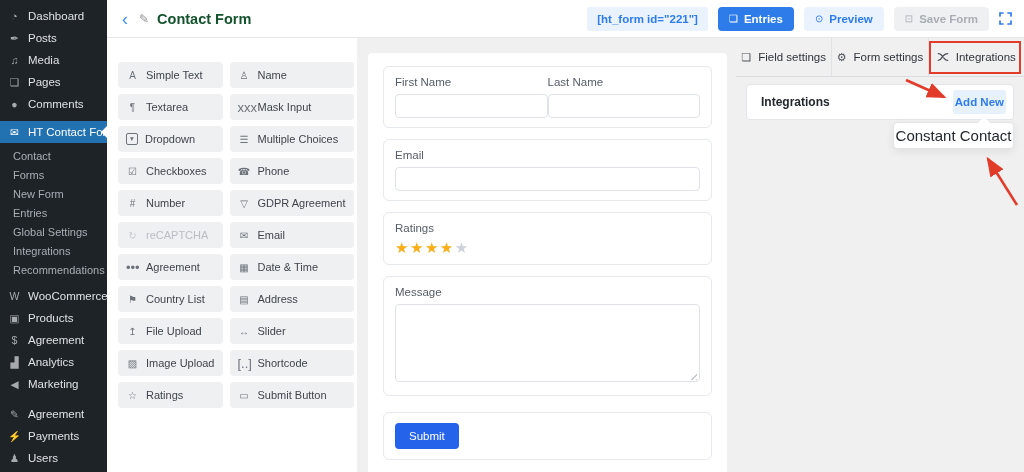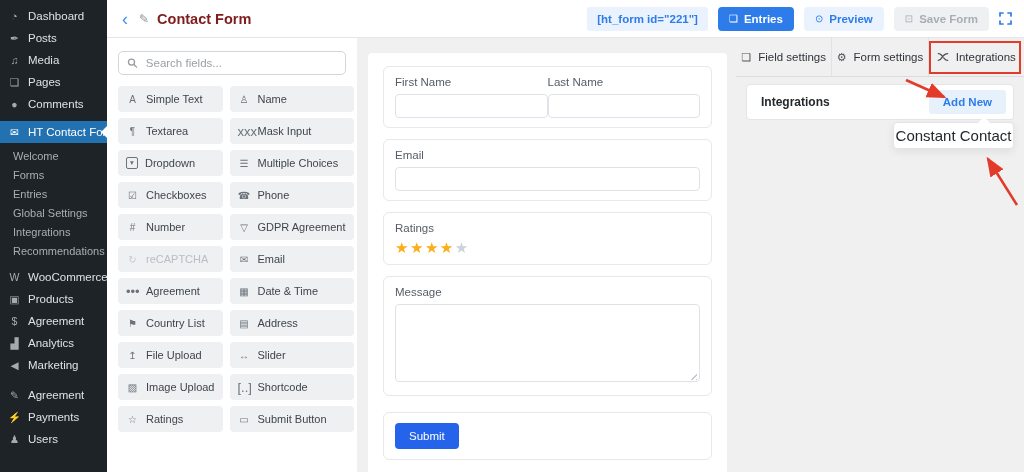--- a/index.html
+++ b/index.html
@@ -21,21 +21,21 @@
   .submenu{margin-top:3px}
   .submenu li{height:19px;padding-left:13px;font-size:11px;color:#a8aeb5}
   .grp2{margin-top:6px}
   .grp3{margin-top:8px}
 
   
   .topbar{position:absolute;left:107px;top:0;right:0;height:38px;background:#fff;
           border-bottom:1px solid #e4e6e9;display:flex;align-items:center;z-index:4;box-sizing:border-box}
   .back{color:#3e8ef7;font-size:18px;line-height:1;margin-left:15px;cursor:pointer}
   .edit-ic{color:#8c8f94;font-size:12px;margin-left:11px;cursor:pointer}
-  .title{font-size:14.5px;font-weight:bold;color:#7f1d1d;margin-left:8px}
+  .title{font-size:14.5px;font-weight:bold;color:#14532d;margin-left:8px}
   .tb-right{margin-left:auto;display:flex;align-items:center;gap:10px;margin-right:12px}
   .chip{background:#e9f2fd;color:#2e7cea;font-size:11.5px;font-weight:bold;
         padding:6px 10px;border-radius:3px;cursor:pointer}
   .btn{display:flex;align-items:center;gap:6px;font-size:11.5px;font-weight:bold;
        border-radius:4px;padding:6px 11px;cursor:pointer;border:none;font-family:inherit}
   .btn .bic{font-size:10px;font-weight:normal}
   .btn.primary{background:#2e7cea;color:#fff}
   .btn.soft{background:#e9f2fd;color:#2e7cea}
   .btn.disabled{background:#eef0f2;color:#a9aeb4;cursor:default}
   .fs-btn{display:flex;align-items:center;cursor:pointer}
@@ -87,21 +87,21 @@
   .tab{flex:1;display:flex;align-items:center;justify-content:center;gap:7px;font-size:11.5px;
        color:#2f343a;cursor:pointer;white-space:nowrap}
   .tab + .tab{border-left:1px solid #e0e2e5}
   .tab .tic{color:#50565c;font-size:11px;display:flex;align-items:center}
   .redbox{position:absolute;left:193px;top:3px;width:92px;height:33px;
           border:2px solid #e33b2a;box-sizing:border-box;pointer-events:none}
   .integration-card{position:absolute;left:10px;top:46px;width:268px;height:36px;background:#fff;
           border:1px solid #e3e5e8;border-radius:4px;display:flex;align-items:center;box-sizing:border-box}
   .ic-title{font-weight:bold;font-size:12px;color:#23282d;margin-left:14px}
   .addnew{margin-left:auto;margin-right:7px;background:#e7f1fc;color:#2e7cea;font-size:11.5px;
-          font-weight:bold;padding:6px 14px;border-radius:3px;cursor:pointer}
+          font-weight:bold;padding:6px 2px;border-radius:3px;cursor:pointer}
   .popover{position:absolute;left:157px;top:84px;width:121px;height:27px;background:#fff;
            border:1px solid #e2e4e7;border-radius:4px;box-shadow:0 3px 8px rgba(0,0,0,.07);
            box-sizing:border-box}
   .popover::before{content:"";position:absolute;top:-6px;left:84px;
                    border:6px solid transparent;border-top:none;border-bottom:6px solid #fff}
   .pop-item{height:100%;display:flex;align-items:center;justify-content:center;
             font-size:15px;color:#23282d;cursor:pointer}
 
   
   .annots{position:absolute;left:0;top:0;z-index:10;pointer-events:none}
@@ -130,22 +130,23 @@
     <li>
       <span class="icon">●</span>
       <span>Comments</span>
       </li>
     <li class="active">
       <span class="icon">✉</span>
       <span>HT Contact Form</span>
       </li>
   </ul>
   <ul class="menu submenu">
-    <li>Welcome</li>
+    <li>Contact</li>
     <li>Forms</li>
+    <li>New Form</li>
     <li>Entries</li>
     <li>Global Settings</li>
     <li>Integrations</li>
     <li>Recommendations</li>
   </ul>
   <ul class="menu grp2">
     <li>
       <span class="icon">W</span>
       <span>WooCommerce</span>
       </li>
@@ -207,27 +208,20 @@
             <path d="M9 1 H12 V4"></path>
             <path d="M12 9 V12 H9"></path>
             <path d="M4 12 H1 V9"></path>
         </g>
       </svg>
     </span>
   </div>
 </header>
 
 <aside class="palette">
-  <div class="search">
-    <svg width="12" height="12" viewBox="0 0 12 12">
-      <circle cx="5" cy="5" r="3.4" fill="none" stroke="#969ba1" stroke-width="1.4"></circle>
-      <line x1="7.7" y1="7.7" x2="10.6" y2="10.6" stroke="#969ba1" stroke-width="1.4" stroke-linecap="round"></line>
-    </svg>
-    <input type="text" placeholder="Search fields..." style="">
-  </div>
   <div class="fields">
     <div class="fbtn">
       <span class="fic">A</span>
       <span>Simple Text</span>
       </div>
     <div class="fbtn">
       <span class="fic">♙</span>
       <span>Name</span>
       </div>
     <div class="fbtn">

